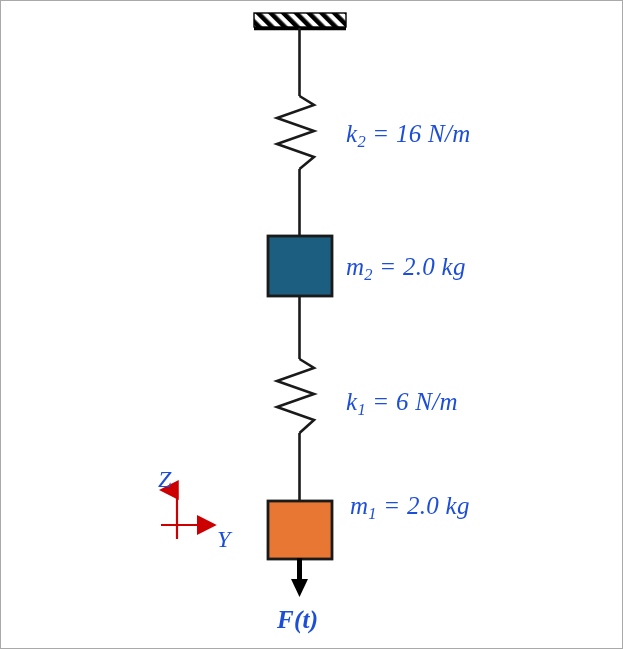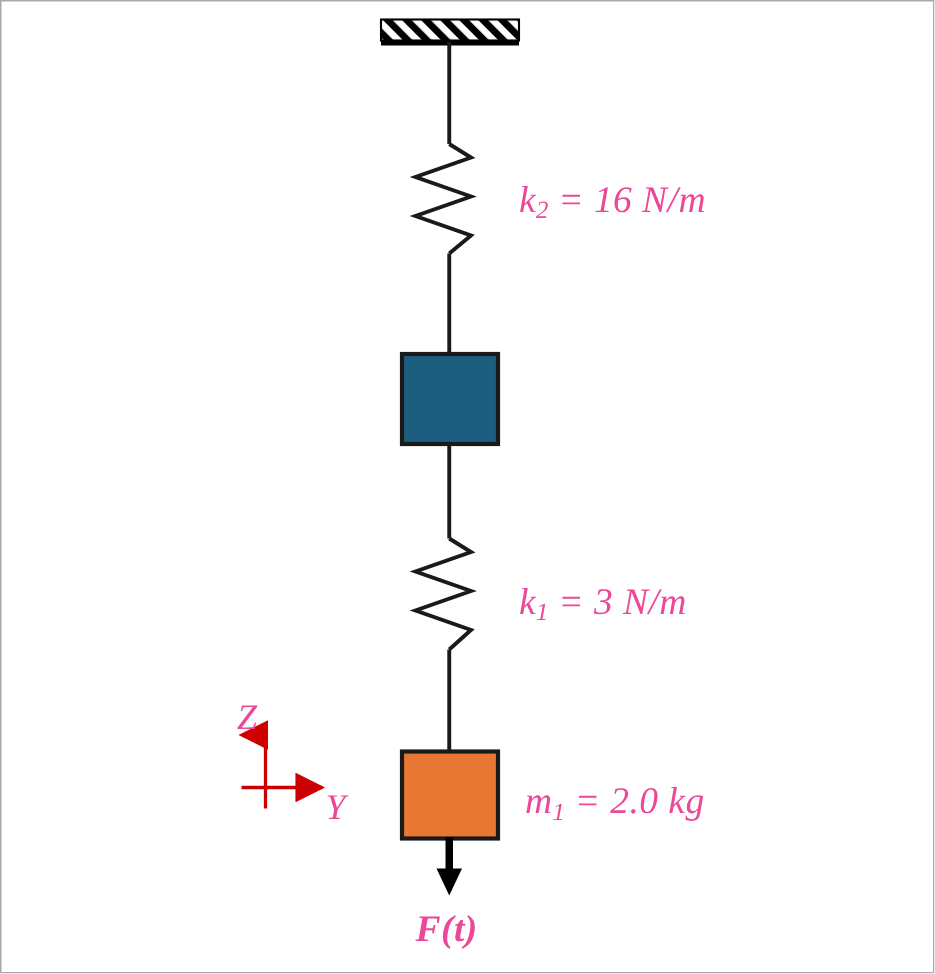--- a/index.html
+++ b/index.html
@@ -23,21 +23,21 @@
   }
   #figure svg {
     position: absolute;
     left: 0;
     top: 0;
   }
   .math-label {
     position: absolute;
     font-family: "Liberation Serif", serif;
     font-style: italic;
-    color: #ec4899;
+    color: #1d4ed8;
     white-space: nowrap;
     line-height: 1;
     letter-spacing: 0.3px;
   }
   .math-label sub {
     font-size: 0.66em;
     font-style: italic;
     vertical-align: -0.28em;
     letter-spacing: 0;
   }
@@ -100,26 +100,29 @@
     <g>
       <line x1="176" y1="538" x2="176" y2="489" stroke="#cc0000" stroke-width="2.2" marker-end="url(#redArrowUp)"></line>
       <line x1="160" y1="524" x2="214" y2="524" stroke="#cc0000" stroke-width="2.2" marker-end="url(#redArrowRight)"></line>
     </g>
   </svg>
 
   <div class="math-label eq-label" style="left:345px; top:120px;">
     <span>k</span><sub>2</sub><span> = 16 N/m</span>
   </div>
 
+  <div class="math-label eq-label" style="left:345px; top:253px;">
+    <span>m</span><sub>2</sub><span> = 2.0 kg</span>
+  </div>
 
   <div class="math-label eq-label" style="left:345px; top:388px;">
-    <span>k</span><sub>1</sub><span> = 3 N/m</span>
+    <span>k</span><sub>1</sub><span> = 6 N/m</span>
   </div>
 
-  <div class="math-label eq-label" style="left:349px; top:521px;">
+  <div class="math-label eq-label" style="left:349px; top:492px;">
     <span>m</span><sub>1</sub><span> = 2.0 kg</span>
   </div>
 
   <div class="math-label force-label" style="left:276px; top:606px;">F(t)</div>
 
   <div class="math-label axis-label" style="left:157px; top:466px;">Z</div>
 
   <div class="math-label axis-label" style="left:216px; top:526px;">Y</div>
 
 </div>

